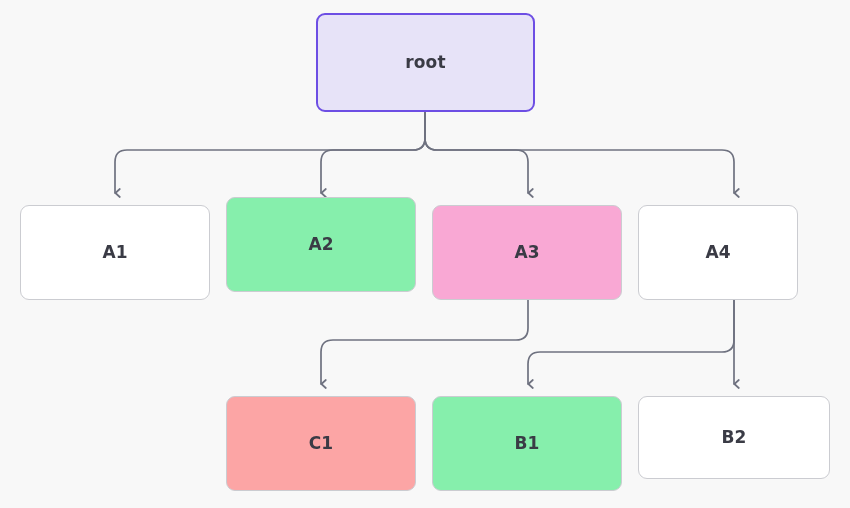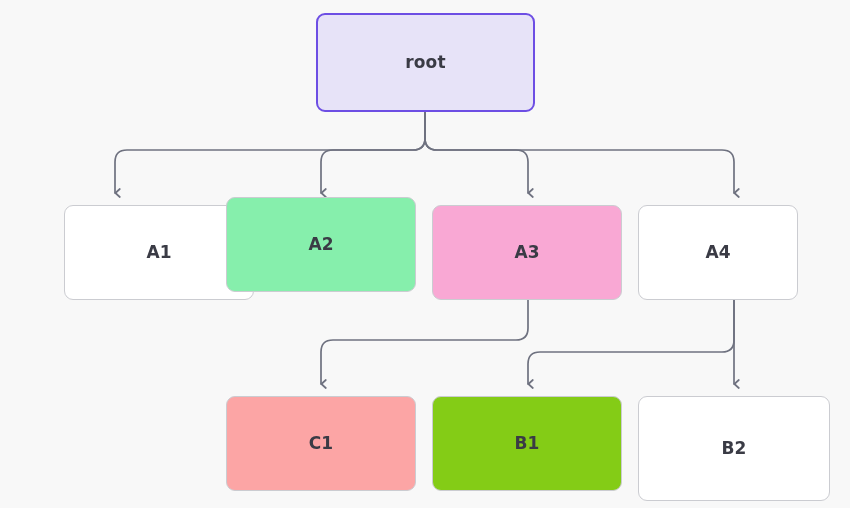--- a/index.html
+++ b/index.html
@@ -71,36 +71,36 @@
         <path d="M 528 300 L 528 328 Q 528 340 516 340 L 333 340 Q 321 340 321 352 L 321 384" marker-end="url(#arrowhead)"></path>
         <path d="M 734 300 L 734 340 Q 734 352 722 352 L 540 352 Q 528 352 528 364 L 528 384" marker-end="url(#arrowhead)"></path>
         <path d="M 734 300 L 734 384" marker-end="url(#arrowhead)"></path>
       </g>
   </svg>
 
   <div id="node-layer">
       <div class="node root-node" style="left: 316px; top: 13px; width: 219px; height: 99px; background: rgb(231, 227, 248);">
         <span class="node-label">root</span>
       </div>
-      <div class="node" style="left: 20px; top: 205px; width: 190px; height: 95px; background: rgb(255, 255, 255); margin-left: 44px;">
+      <div class="node" style="left: 20px; top: 205px; width: 190px; height: 95px; background: rgb(255, 255, 255);">
         <span class="node-label">A1</span>
       </div>
       <div class="node" style="left: 226px; top: 197px; width: 190px; height: 95px; background: #86efac;">
         <span class="node-label">A2</span>
       </div>
       <div class="node" style="left: 432px; top: 205px; width: 190px; height: 95px; background: #f9a8d4;">
         <span class="node-label">A3</span>
       </div>
       <div class="node" style="left: 638px; top: 205px; width: 160px; height: 95px; background: rgb(255, 255, 255);">
         <span class="node-label">A4</span>
       </div>
       <div class="node" style="left: 226px; top: 396px; width: 190px; height: 95px; background: #fca5a5;">
         <span class="node-label">C1</span>
       </div>
-      <div class="node" style="left: 432px; top: 396px; width: 190px; height: 95px; background: #84cc16;">
+      <div class="node" style="left: 432px; top: 396px; width: 190px; height: 95px; background: #86efac;">
         <span class="node-label">B1</span>
       </div>
-      <div class="node" style="left: 638px; top: 396px; width: 192px; height: 105px; background: rgb(255, 255, 255);">
+      <div class="node" style="left: 638px; top: 396px; width: 192px; height: 83px; background: rgb(255, 255, 255);">
         <span class="node-label">B2</span>
       </div>
     </div>
 
 </div>
 
 </body></html>

